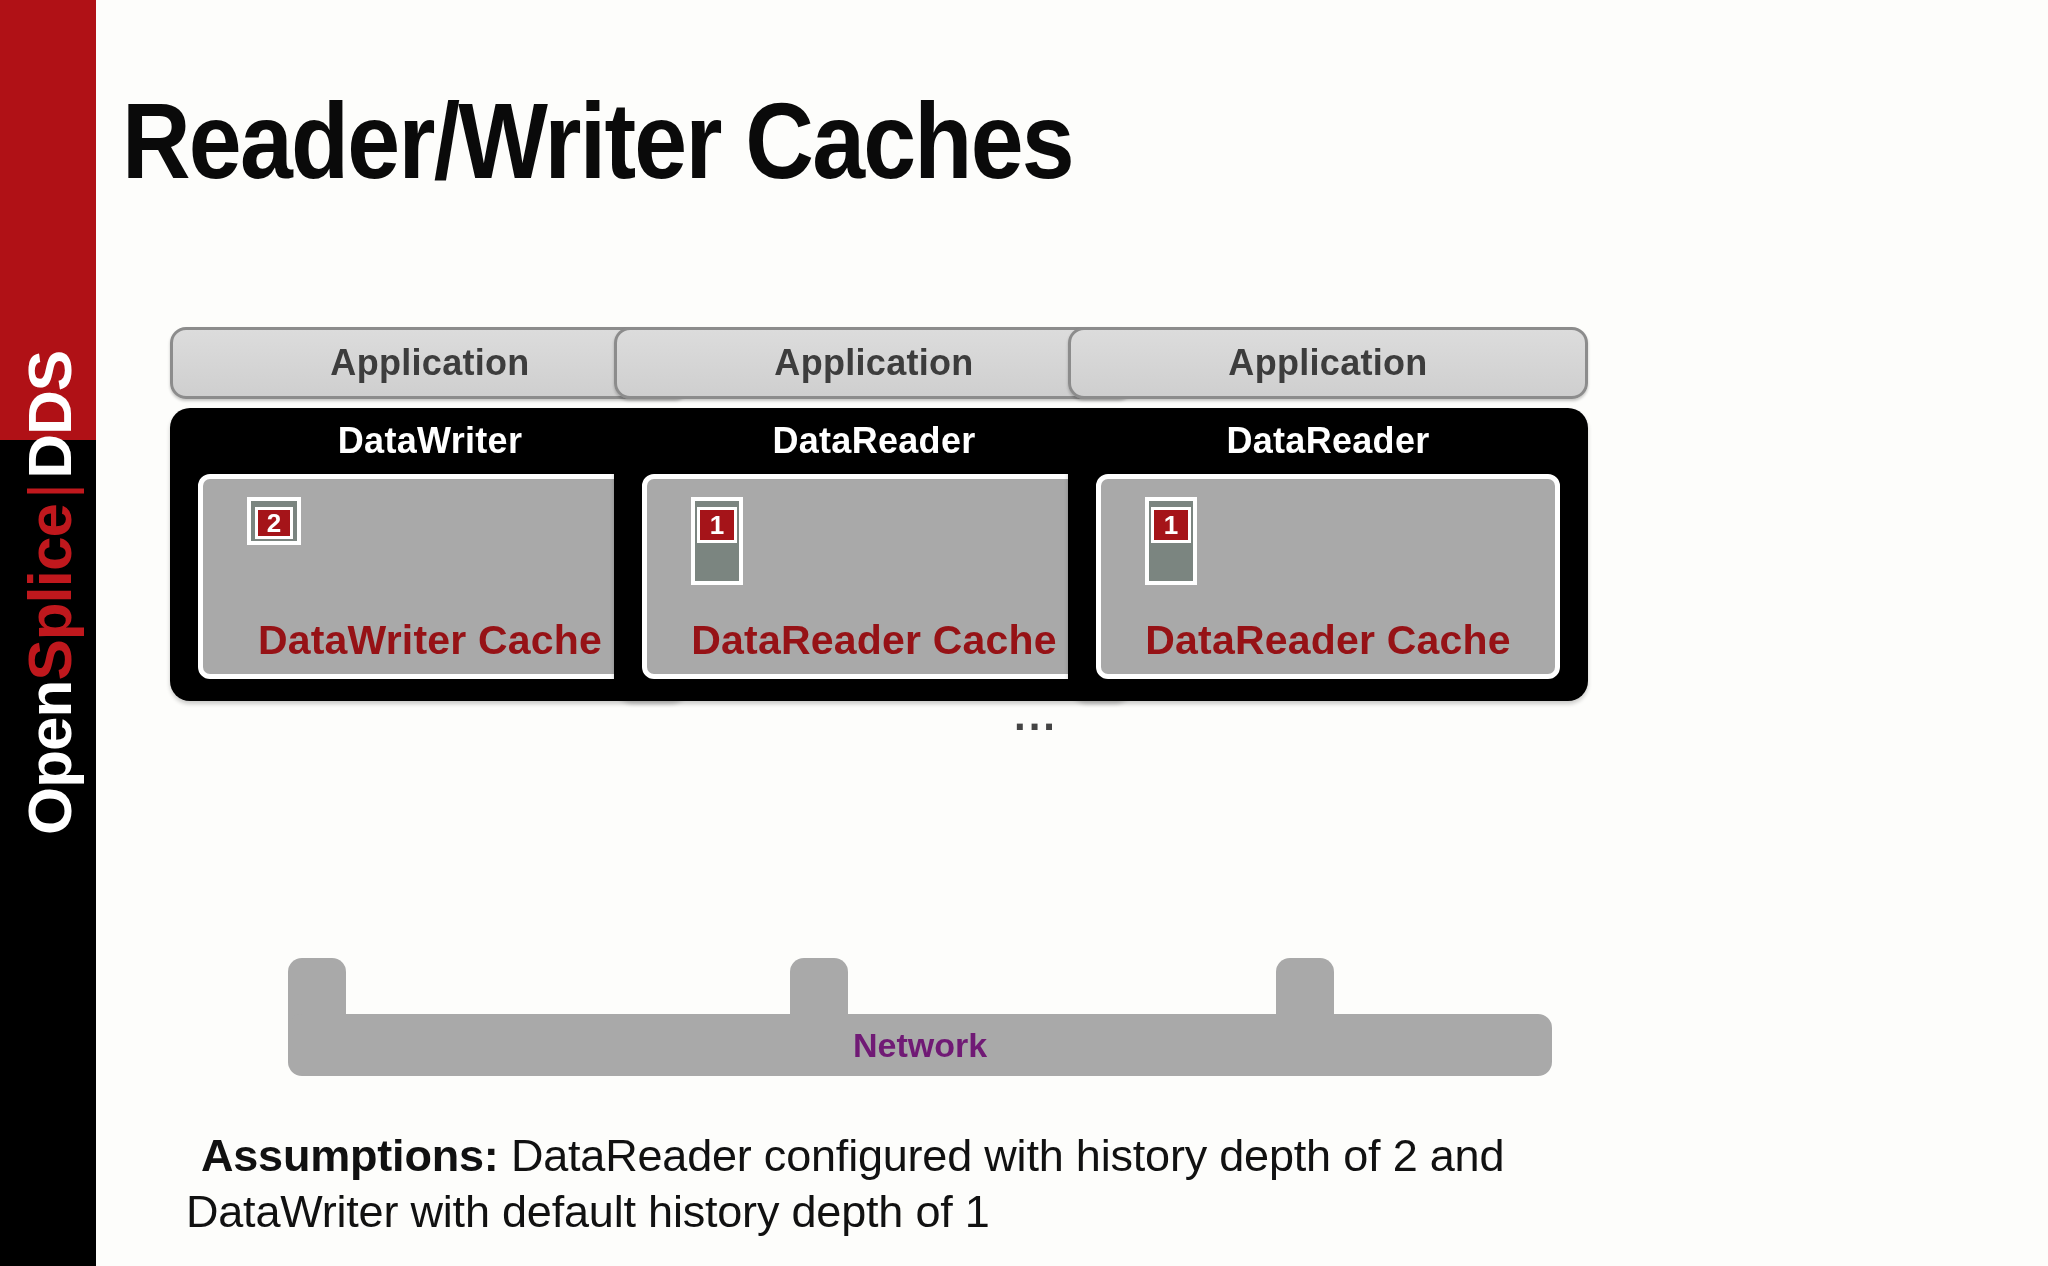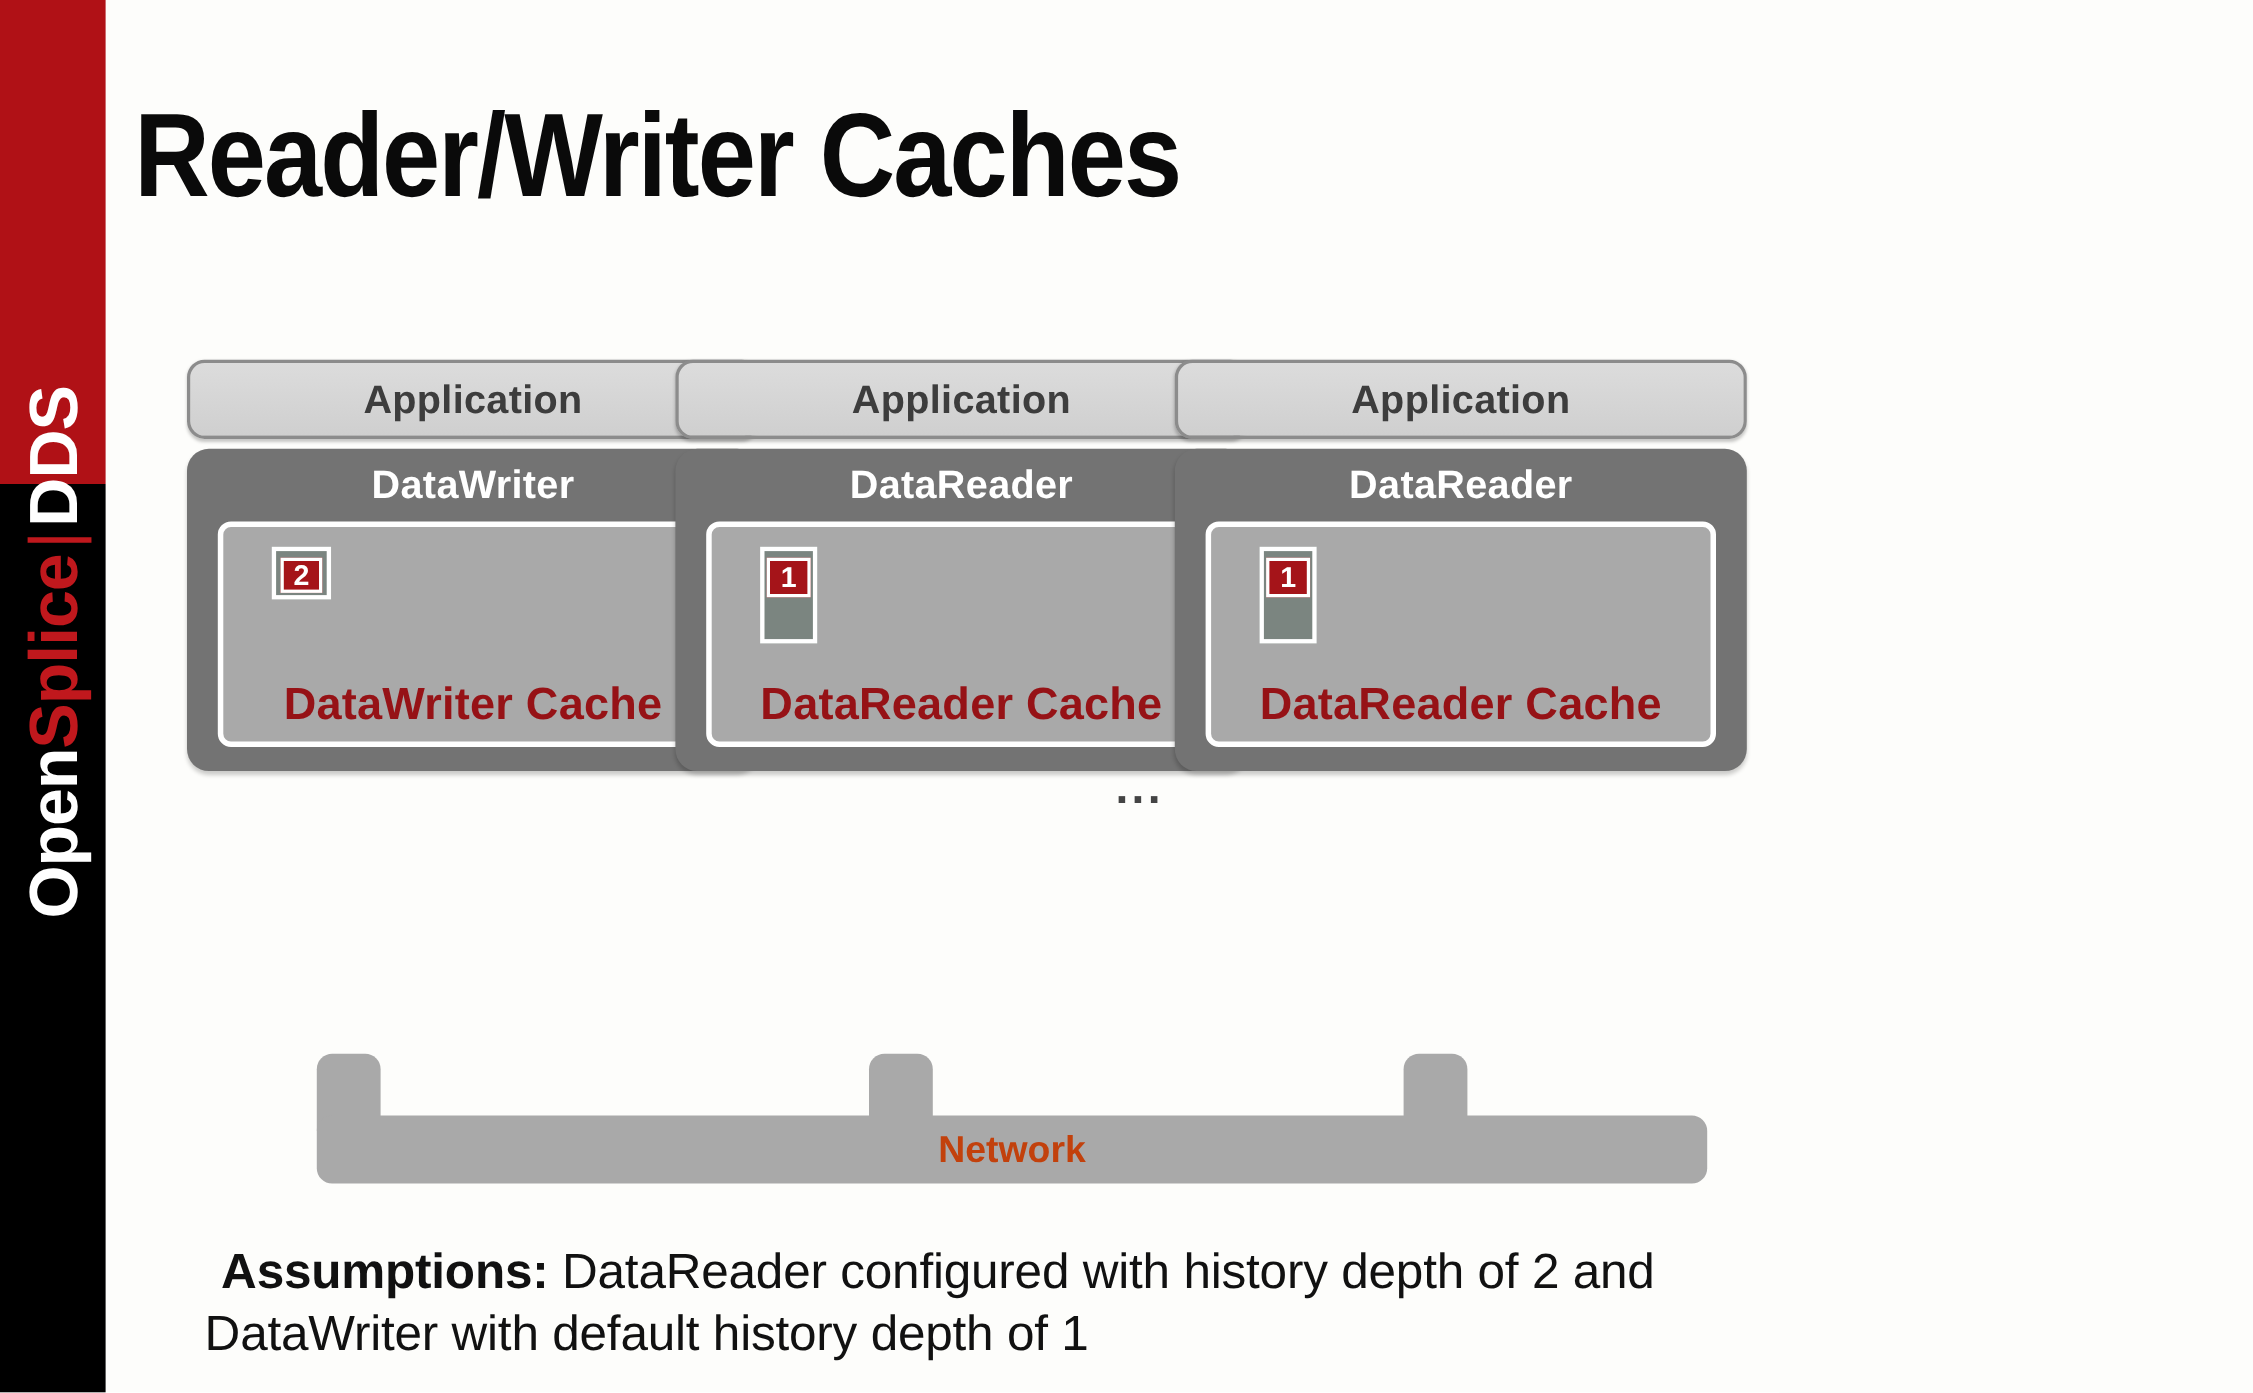--- a/index.html
+++ b/index.html
@@ -91,21 +91,21 @@
     font-weight: bold;
     font-size: 36px;
     color: #3d3d3d;
     letter-spacing: 0.3px;
   }
 
   .entity-box {
     position: absolute;
     top: 408px;
     width: 520px; height: 293px;
-    background: #737373;
+    background: #000000;
     border-radius: 20px;
     box-shadow: 0 3px 4px rgba(0,0,0,0.2);
   }
   .entity-label {
     position: absolute;
     top: 12px; left: 0; width: 100%;
     text-align: center;
     font-family: "Liberation Sans Narrow", "Liberation Sans", sans-serif;
     font-weight: bold;
     font-size: 36px;
@@ -187,21 +187,21 @@
   .leg-2 { left: 790px; top: 958px; }
   .leg-3 { left: 1276px; top: 958px; }
   .bus-label {
     position: absolute;
     left: 288px; top: 1014px;
     width: 1264px; height: 62px;
     display: flex; align-items: center; justify-content: center;
     font-family: "Liberation Sans Narrow", "Liberation Sans", sans-serif;
     font-weight: bold;
     font-size: 34px;
-    color: #c2410c;
+    color: #701a75;
   }
 
   
   .assumptions {
     position: absolute;
     left: 186px; top: 1128px;
     width: 1500px;
     font-family: "Liberation Sans Narrow", "Liberation Sans", sans-serif;
     font-size: 45px;
     line-height: 1.24;

